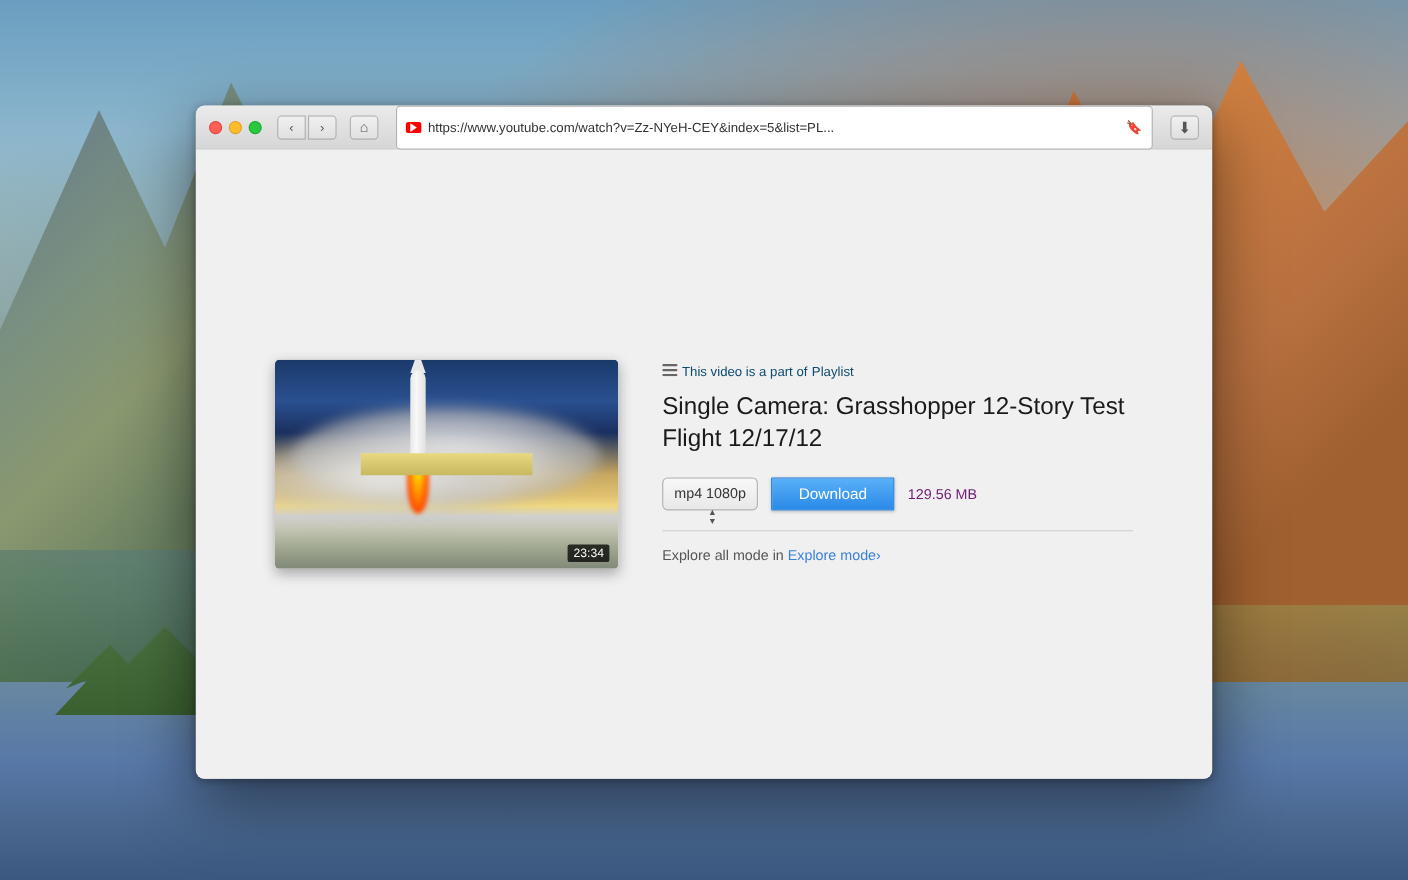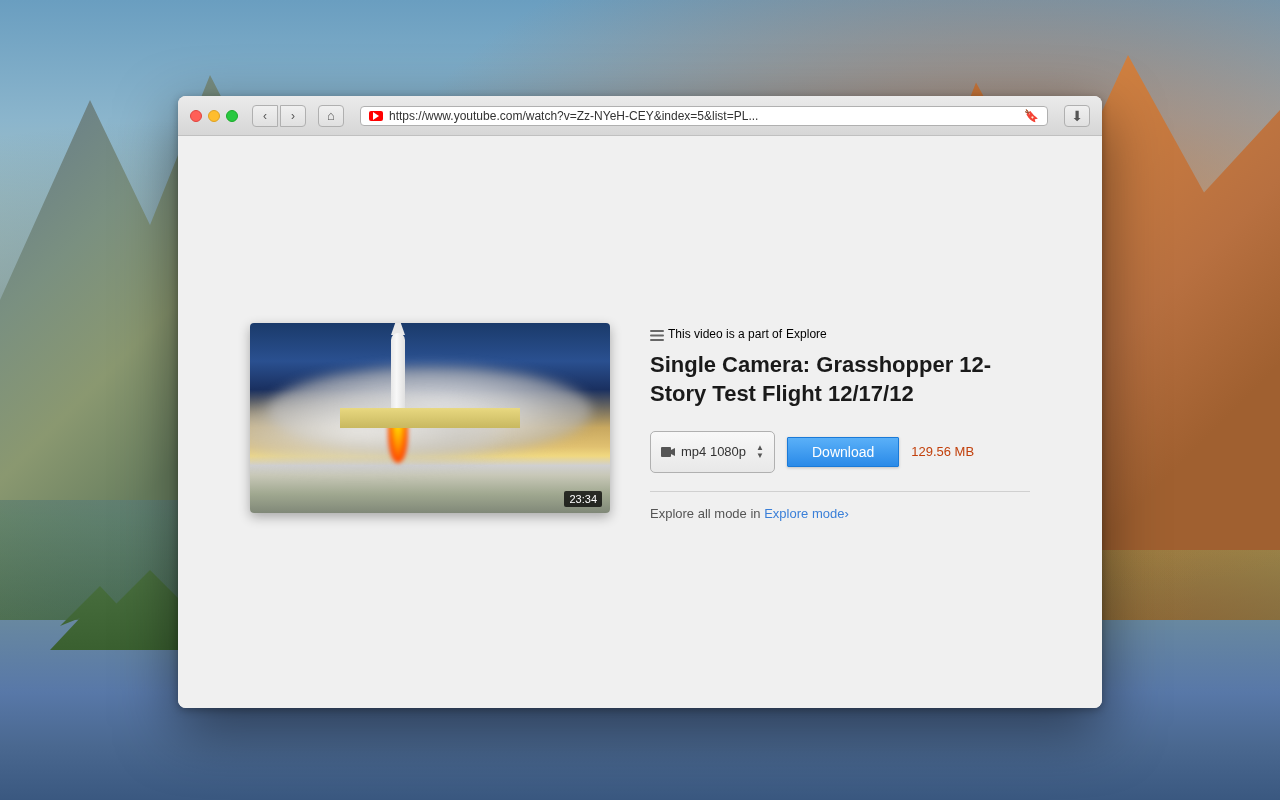--- a/index.html
+++ b/index.html
@@ -150,21 +150,21 @@
       justify-content: center;
       cursor: pointer;
       font-size: 13px;
       color: #555;
       margin-left: 4px;
     }
 
     .address-bar-container {
       flex: 1;
       margin: 0 8px;
-      height: 20px;
+      height: 40px;
       background: white;
       border: 1px solid #b0b0b0;
       border-radius: 4px;
       display: flex;
       align-items: center;
       padding: 0 8px;
       gap: 6px;
     }
 
     .yt-icon {
@@ -228,21 +228,21 @@
       display: flex;
       gap: 40px;
       align-items: flex-start;
       max-width: 780px;
     }
 
     
     .thumbnail-container {
       position: relative;
       flex-shrink: 0;
-      width: 360px;
+      width: 312px;
       height: 190px;
       border-radius: 4px;
       overflow: hidden;
       box-shadow: 0 4px 12px rgba(0,0,0,0.3);
     }
 
     
     .thumbnail-bg {
       width: 100%;
       height: 100%;
@@ -340,54 +340,55 @@
     }
 
     
     .info-panel {
       flex: 1;
       padding-top: 4px;
     }
 
     .playlist-label {
       font-size: 12px;
-      color: #000000;
+      color: #0c4a6e;
       margin-bottom: 10px;
       display: flex;
-      align-items: flex-end;
+      align-items: flex-start;
       gap: 4px;
     }
 
     .video-title {
       font-size: 22px;
-      font-weight: 700;
+      font-weight: 400;
       color: #1a1a1a;
       line-height: 1.3;
       margin-bottom: 22px;
     }
 
     .controls-row {
       display: flex;
       align-items: center;
       gap: 12px;
       margin-bottom: 18px;
     }
 
     .format-selector {
       display: flex;
       align-items: center;
       gap: 6px;
-      height: 42px;
+      height: 30px;
       background: linear-gradient(180deg, #f8f8f8 0%, #e8e8e8 100%);
       border: 1px solid #b0b0b0;
       border-radius: 5px;
       padding: 0 10px;
       cursor: pointer;
       font-size: 13px;
       color: #333;
+      flex-direction: column;
     }
 
     .stepper-arrows {
       display: flex;
       flex-direction: column;
       margin-left: 4px;
     }
 
     .stepper-arrow {
       font-size: 8px;
@@ -403,21 +404,21 @@
       padding: 0 24px;
       color: white;
       font-size: 14px;
       font-weight: 500;
       cursor: pointer;
       box-shadow: 0 1px 3px rgba(0,0,0,0.2);
     }
 
     .file-size {
       font-size: 13px;
-      color: #c2410c;
+      color: #701a75;
     }
 
     .divider {
       height: 1px;
       background: #d0d0d0;
       margin-bottom: 14px;
     }
 
     .explore-link {
       font-size: 13px;
@@ -483,21 +484,21 @@
 
       <div class="info-panel">
 
         <div class="playlist-label">
           <svg width="14" height="11" viewBox="0 0 14 11">
             <rect x="0" y="0" width="14" height="2" fill="#666" rx="1"></rect>
             <rect x="0" y="4.5" width="14" height="2" fill="#666" rx="1"></rect>
             <rect x="0" y="9" width="14" height="2" fill="#666" rx="1"></rect>
           </svg>
           <span>This video is a part of</span>
-          <span>Explore</span>
+          <span>Playlist</span>
         </div>
 
         <div class="video-title">Single Camera: Grasshopper 12-Story Test Flight 12/17/12</div>
 
         <div class="controls-row">
           <div class="format-selector">
             <svg width="14" height="10" viewBox="0 0 14 10">
               <rect x="0" y="0" width="10" height="10" fill="#555" rx="1"></rect>
               <polygon points="10,3 14,1 14,9 10,7" fill="#555"></polygon>
             </svg>

